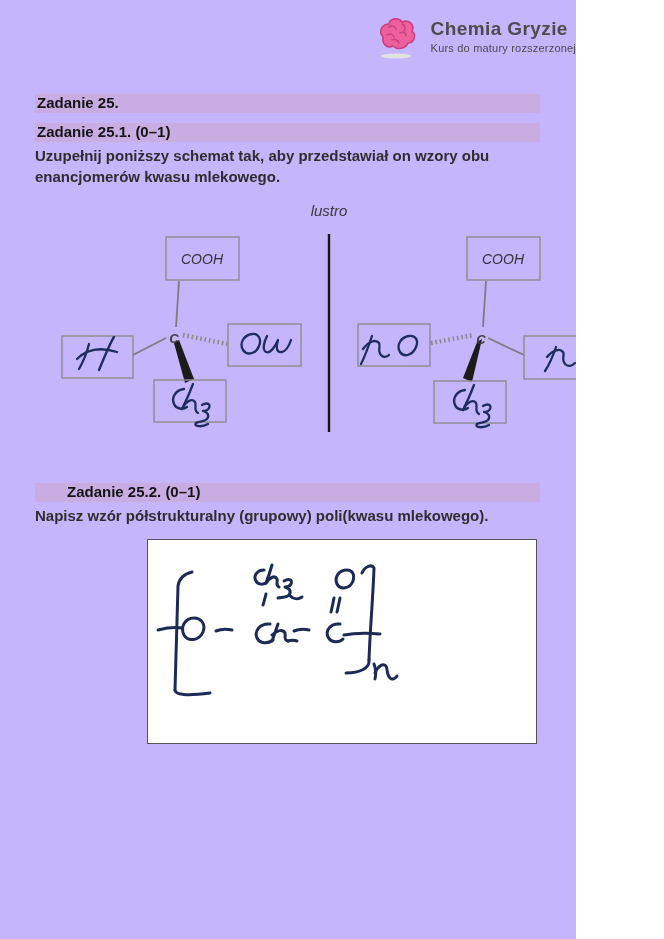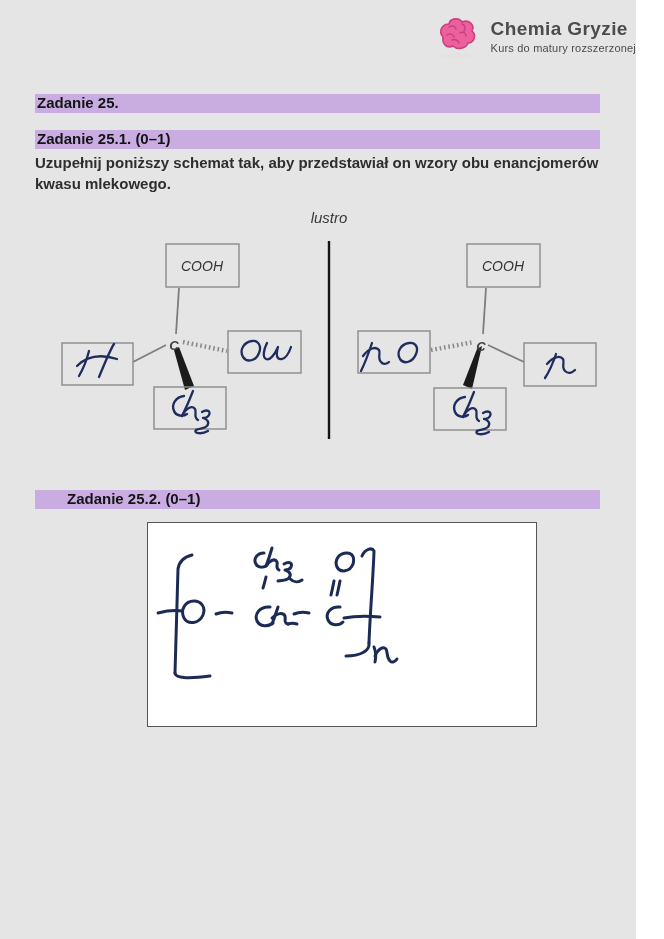--- a/index.html
+++ b/index.html
@@ -1,20 +1,20 @@
 <!DOCTYPE html>
 <html><head>
 <meta charset="utf-8">
 <style>
   * { box-sizing: border-box; }
   html,body { margin:0; padding:0; background:#ffffff; }
   .page {
     position:relative;
-    width:636px; height:939px;
-    background:#e5e5e5;
+    width:576px; height:939px;
+    background:#c4b5fd;
     font-family:"Liberation Sans", sans-serif;
     color:#2d2d2d;
     overflow:hidden;
   }
   .content { padding:0 36px 0 35px; }
 
   
   .header { position:relative; height:94px; }
   .brand { position:absolute; top:12px; right:0; display:flex; align-items:center; gap:12px; }
   .brand-text { display:flex; flex-direction:column; }
@@ -22,21 +22,21 @@
   .brand-tagline { font-size:11px; font-weight:400; color:#4c4c4c; margin-top:3px; letter-spacing:0.2px; }
 
   
   .task-bar {
     background:#c9ade2;
     font-weight:700; font-size:15px; color:#141414;
     line-height:16px; padding:1px 4px 2px 2px;
   }
   .body-text { font-size:15px; line-height:21.4px; margin:3px 0 0 0; color:#2e2e2e; }
   .instruction { font-weight:700; }
-  .mt10 { margin-top:17px; }
+  .mt10 { margin-top:10px; }
   .mt43 { margin-top:43px;padding-left:32px; }
 
   
   .scheme-area { margin-top:14px;font-style:italic; }
   .mirror-label { width:80px; margin-left:254px; text-align:center; font-size:15px; color:#3a3a3a; }
   .scheme-svg { display:block; margin-top:9px; }
   .scheme-svg text { font-family:"Liberation Sans", sans-serif; }
   .box { fill:none; stroke:#8c8c8c; stroke-width:1.4; }
   .bond { stroke:#7d7d7d; stroke-width:1.8; fill:none; }
   .hash-bond { stroke:#8a8a8a; stroke-width:4.5; fill:none; stroke-dasharray:1.6 2.8; }
@@ -150,20 +150,21 @@
             <path d="M 439 157 C 436 165 432 174 428 182"></path>
             <path d="M 428 182 C 432 174 438 171 441 175 C 443 178 439 183 444 186"></path>
             <path d="M 448 178 C 453 175 457 177 455 181 C 454 183 451 184 449 184 C 453 185 456 188 453 192 C 450 195 445 194 442 196"></path>
             <path d="M 442 196 C 439 199 447 201 454 197"></path>
           </g>
         </g>
       </svg>
     </div>
 
     <div class="task-bar mt43">Zadanie 25.2. (0–1)</div>
+    <p class="body-text instruction">Napisz wzór półstrukturalny (grupowy) poli(kwasu mlekowego).</p>
 
     <div class="answer-box">
       <svg width="387" height="202" viewBox="0 0 387 202">
         <g class="ink2">
           <path d="M 44 32 C 36 34 31 39 30 46 C 29 80 28 116 27 150"></path>
           <path d="M 27 150 C 27 155 39 156 62 153"></path>
           <path d="M 10 90 C 18 88 26 87 34 88"></path>
         </g>
         <g class="ink2">
           <path d="M 46 78 C 37 78 32 87 36 95 C 40 102 51 101 55 92 C 58 84 53 78 46 78"></path>

